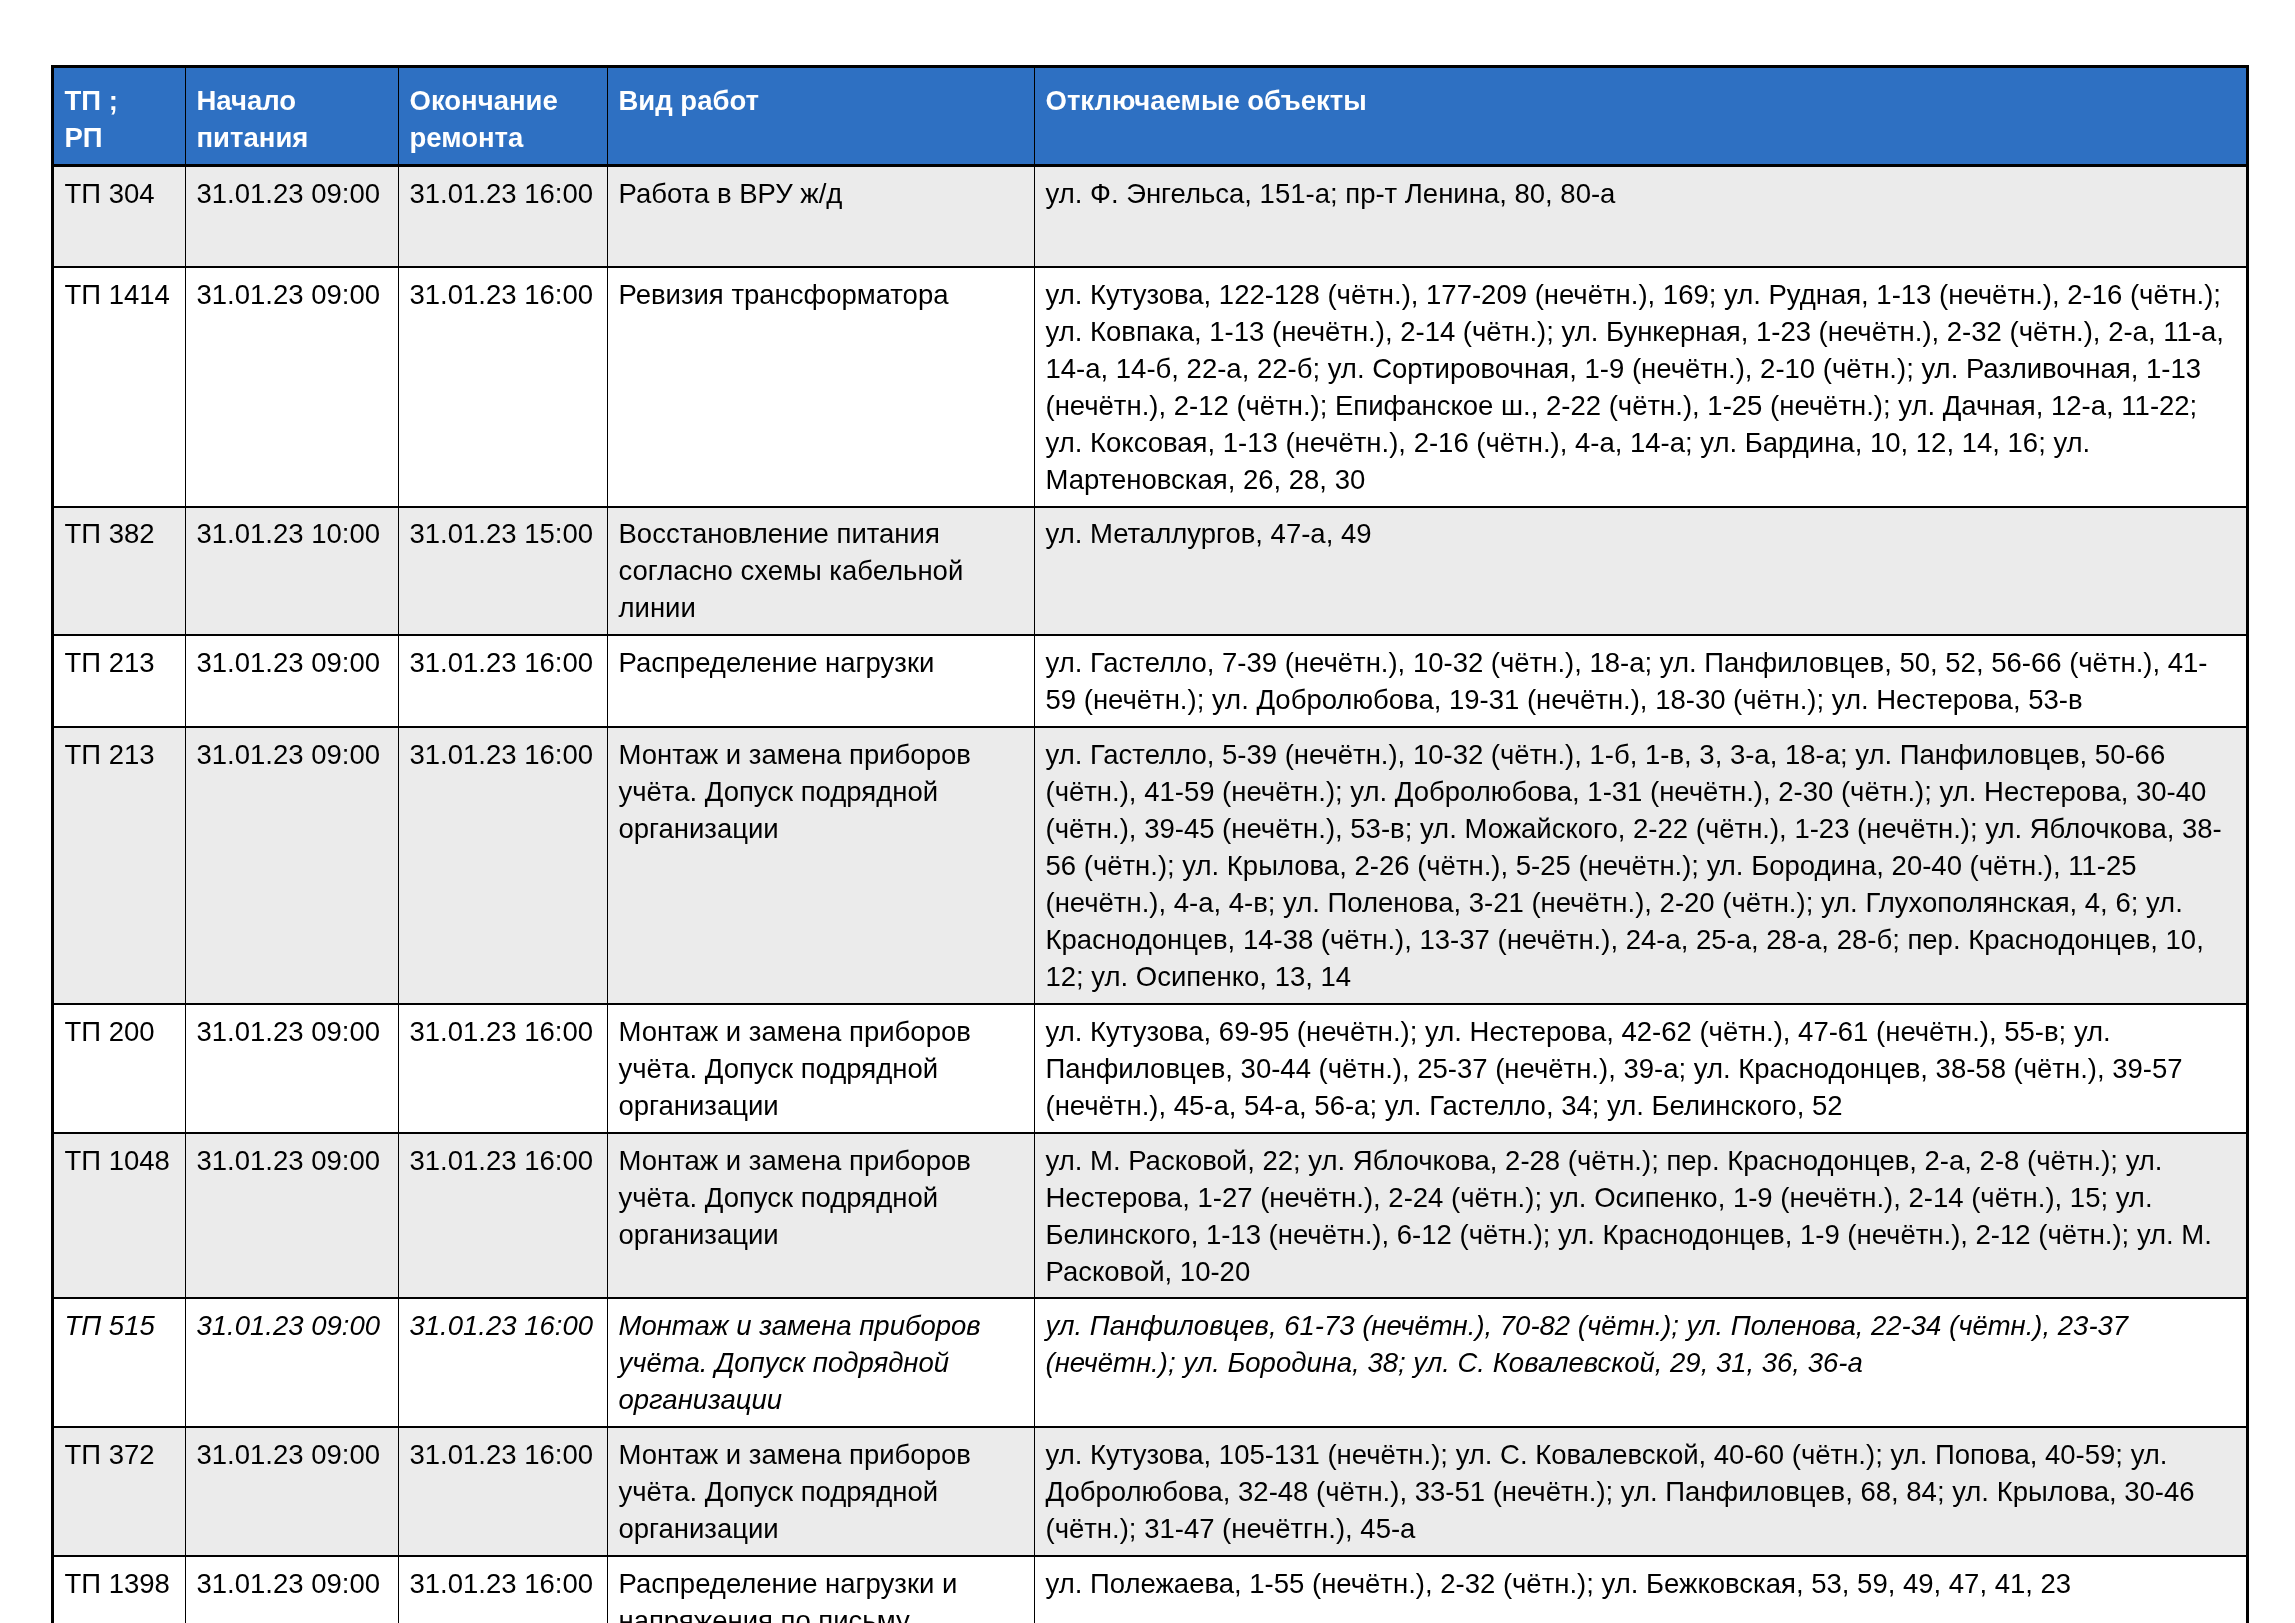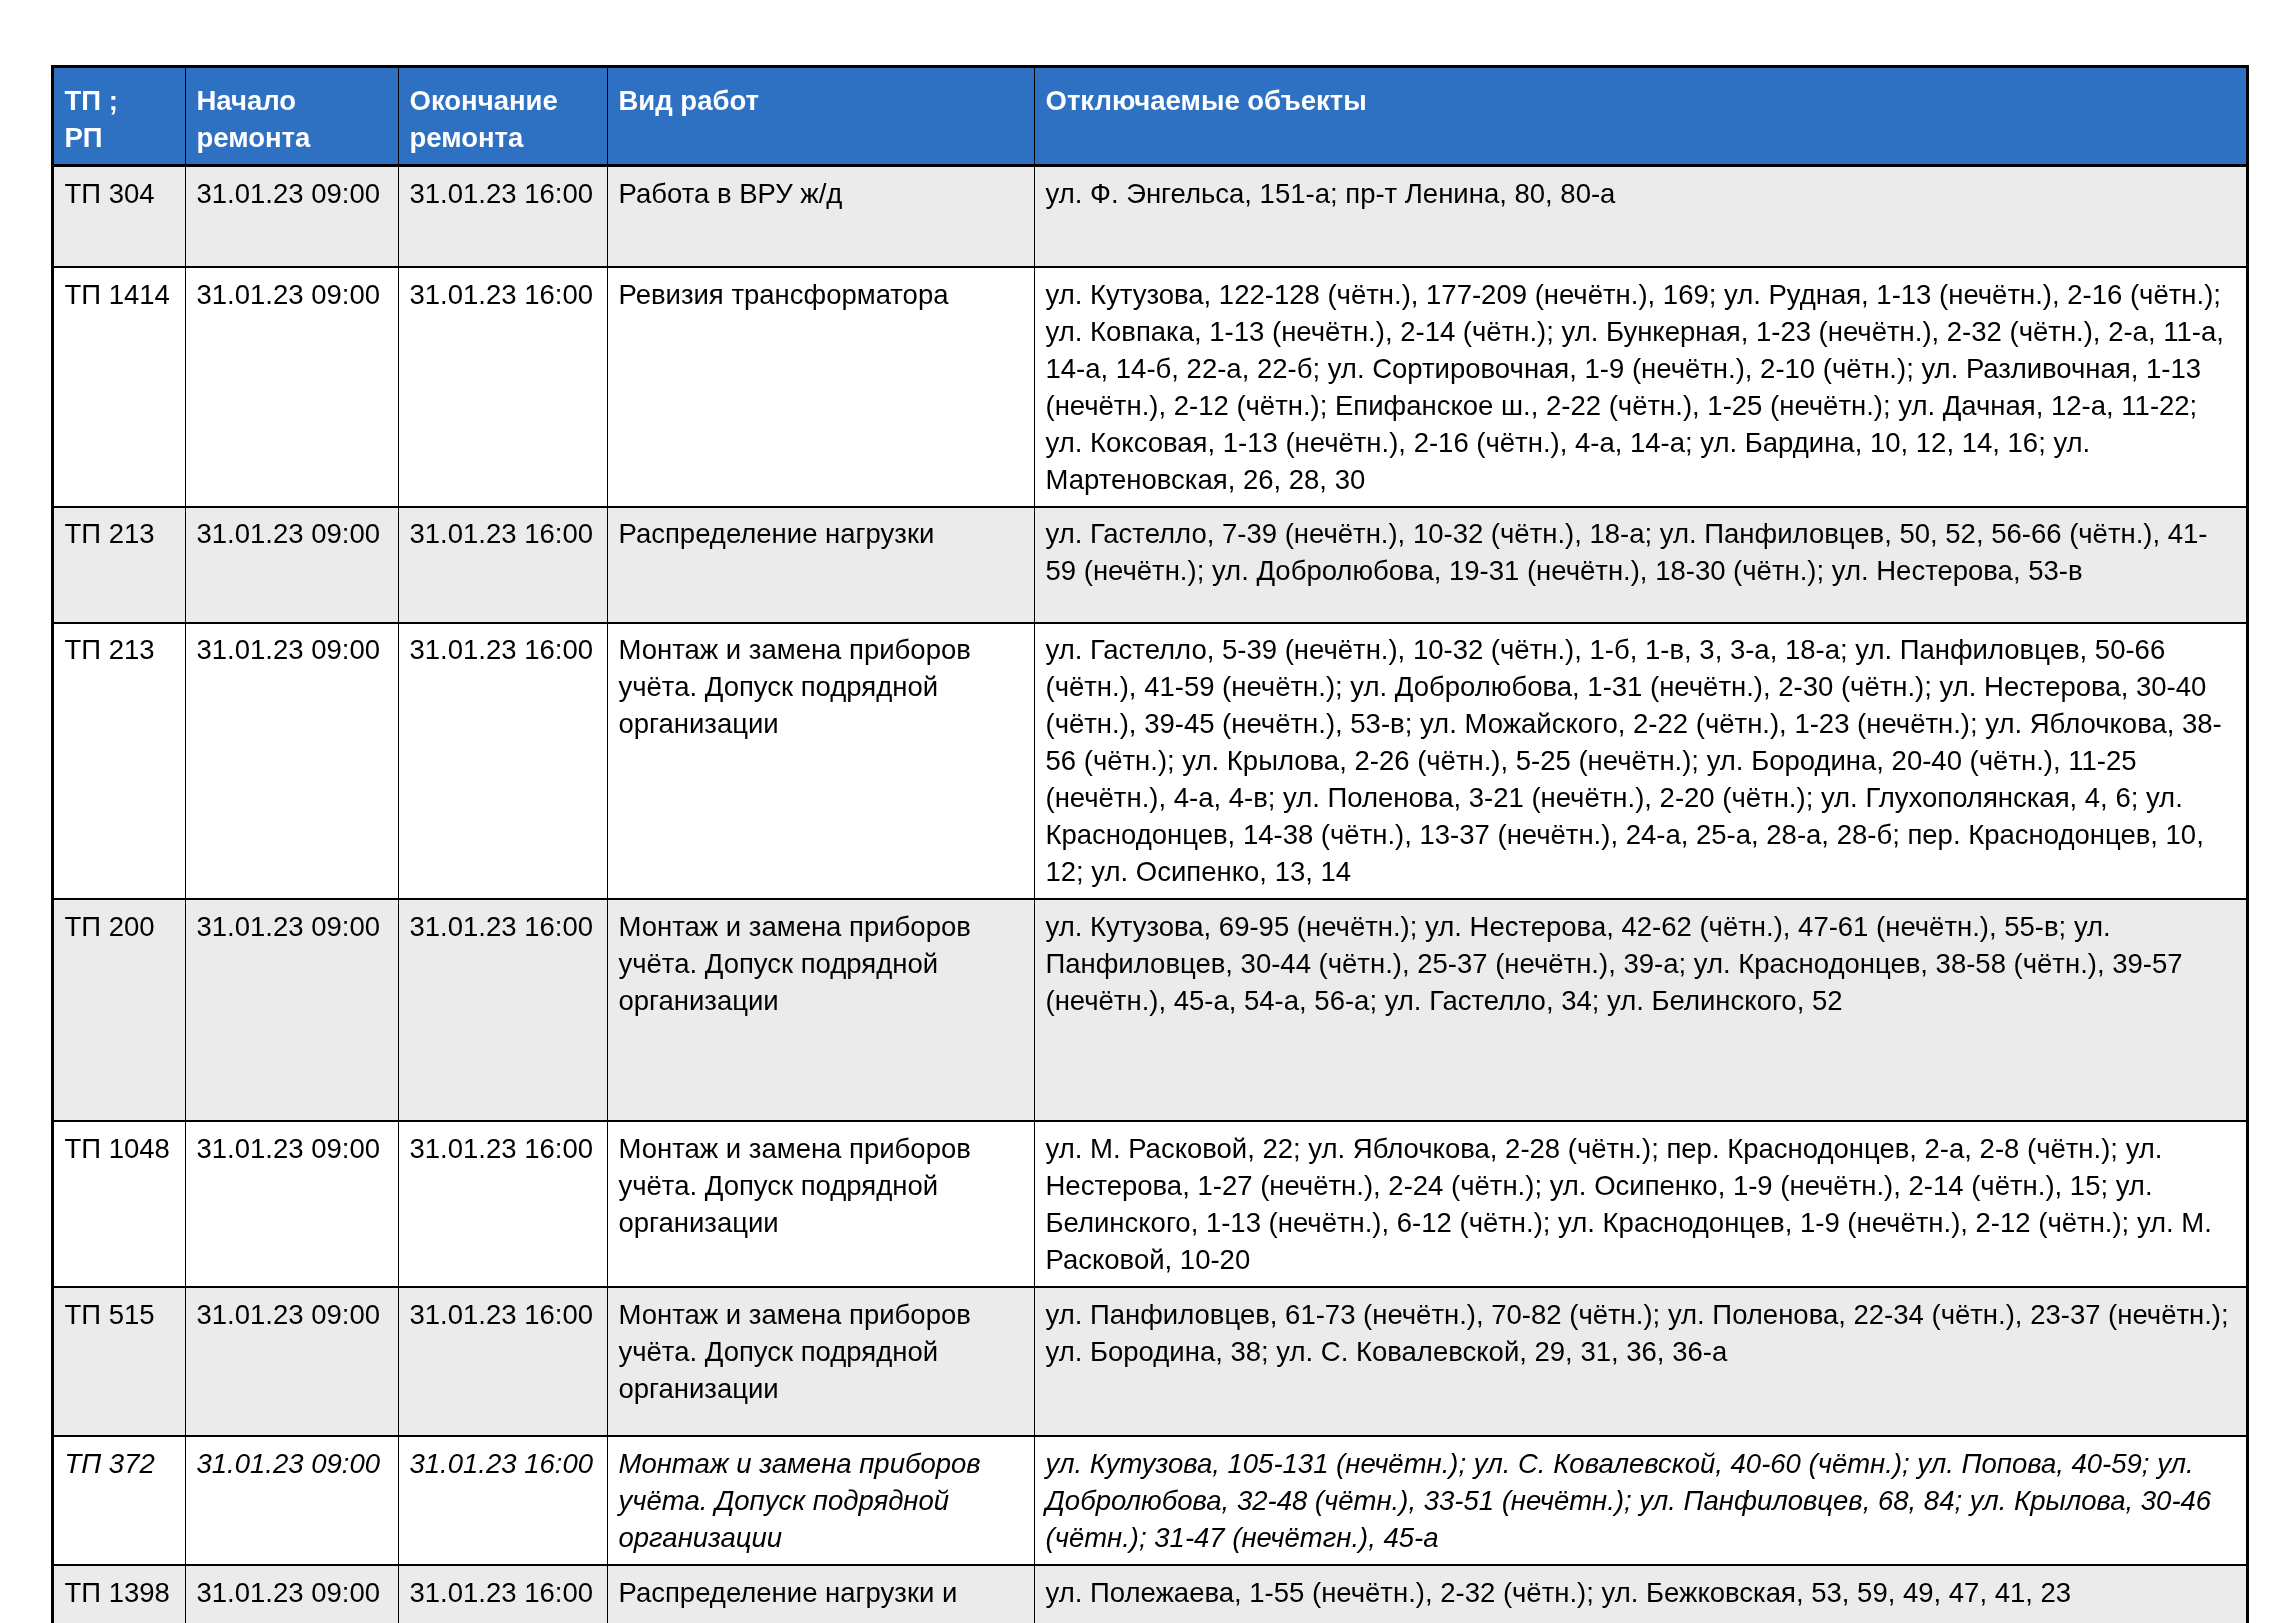--- a/index.html
+++ b/index.html
@@ -73,40 +73,47 @@
       <col style="width:133px">
       <col style="width:213px">
       <col style="width:209px">
       <col style="width:427px">
       <col style="width:1213px">
     </colgroup>
     <thead>
       <tr>
         <th>ТП ;
 РП</th>
-        <th>Начало ремонта</th>
+        <th>Начало питания</th>
         <th>Окончание ремонта</th>
         <th>Вид работ</th>
         <th>Отключаемые объекты</th>
       </tr>
     </thead>
     <tbody id="table-body">
         <tr>
           <td>ТП 304</td>
           <td>31.01.23 09:00</td>
           <td>31.01.23 16:00</td>
           <td>Работа в ВРУ ж/д</td>
           <td>ул. Ф. Энгельса, 151-а; пр-т Ленина, 80, 80-а</td>
         </tr>
         <tr>
           <td>ТП 1414</td>
           <td>31.01.23 09:00</td>
           <td>31.01.23 16:00</td>
           <td>Ревизия трансформатора</td>
           <td>ул. Кутузова, 122-128 (чётн.), 177-209 (нечётн.), 169; ул. Рудная, 1-13 (нечётн.), 2-16 (чётн.); ул. Ковпака, 1-13 (нечётн.), 2-14 (чётн.); ул. Бункерная, 1-23 (нечётн.), 2-32 (чётн.), 2-а, 11-а, 14-а, 14-б, 22-а, 22-б; ул. Сортировочная, 1-9 (нечётн.), 2-10 (чётн.); ул. Разливочная, 1-13 (нечётн.), 2-12 (чётн.); Епифанское ш., 2-22 (чётн.), 1-25 (нечётн.); ул. Дачная, 12-а, 11-22; ул. Коксовая, 1-13 (нечётн.), 2-16 (чётн.), 4-а, 14-а; ул. Бардина, 10, 12, 14, 16; ул. Мартеновская, 26, 28, 30</td>
+        </tr>
+        <tr>
+          <td>ТП 382</td>
+          <td>31.01.23 10:00</td>
+          <td>31.01.23 15:00</td>
+          <td>Восстановление питания согласно схемы кабельной линии</td>
+          <td>ул. Металлургов, 47-а, 49</td>
         </tr>
         <tr>
           <td>ТП 213</td>
           <td>31.01.23 09:00</td>
           <td>31.01.23 16:00</td>
           <td>Распределение нагрузки</td>
           <td>ул. Гастелло, 7-39 (нечётн.), 10-32 (чётн.), 18-а; ул. Панфиловцев, 50, 52, 56-66 (чётн.), 41-59 (нечётн.); ул. Добролюбова, 19-31 (нечётн.), 18-30 (чётн.); ул. Нестерова, 53-в</td>
         </tr>
         <tr>
           <td>ТП 213</td>

